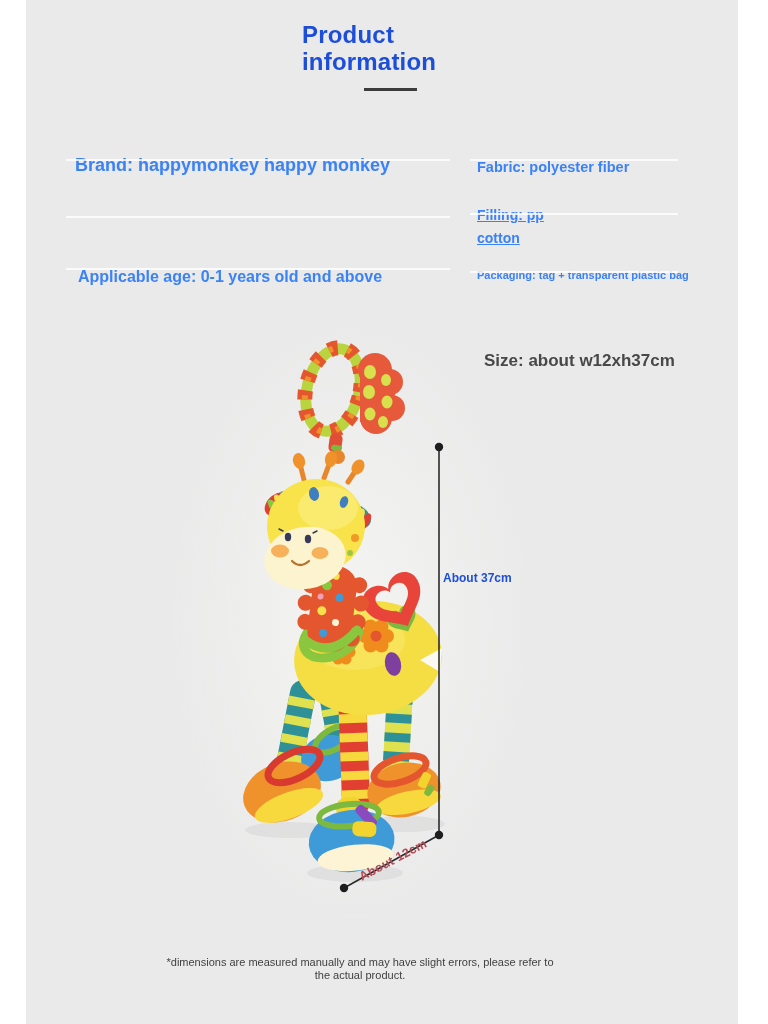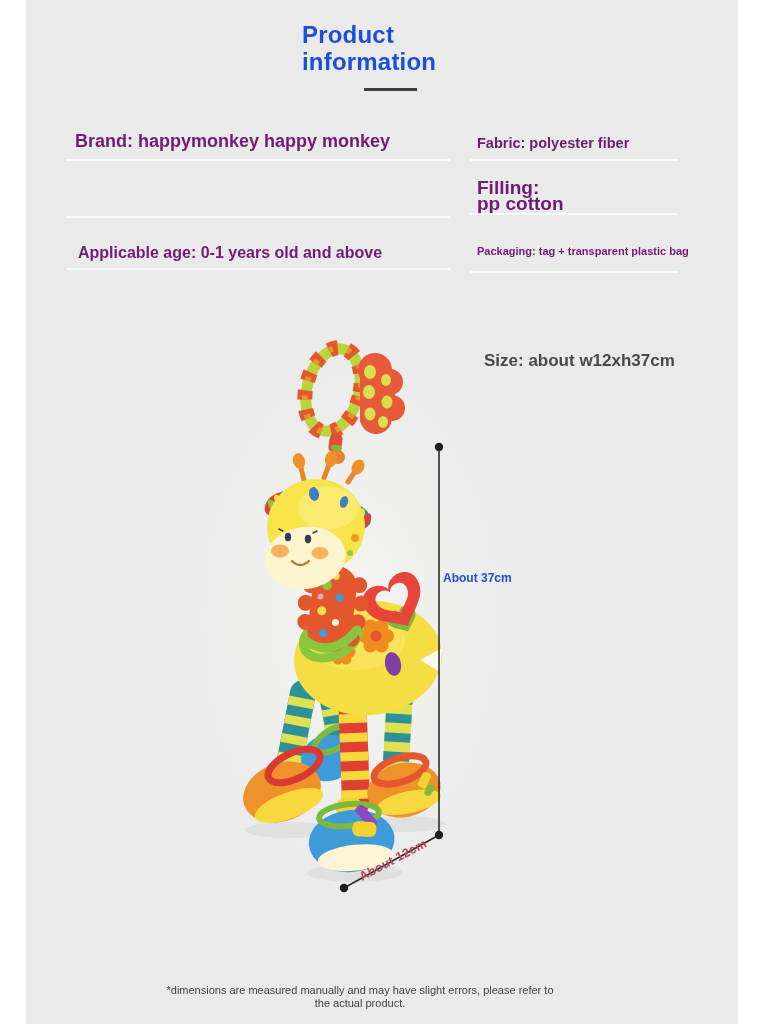--- a/index.html
+++ b/index.html
@@ -4,42 +4,42 @@
 <style>
   html,body{margin:0;padding:0;}
   .page{position:relative;width:768px;height:1024px;background:#ffffff;
         font-family:"Liberation Sans",sans-serif;color:#4a4a4a;overflow:hidden;}
   .content-bg{position:absolute;left:26px;top:0;width:712px;height:1024px;background:#eaeaea;}
   .photo-glow{position:absolute;left:170px;top:320px;width:360px;height:600px;
         background:radial-gradient(ellipse at 50% 50%, #f4f4f2 0%, rgba(234,234,234,0) 72%);}
   .title{position:absolute;left:302px;top:21px;font-size:24px;line-height:27px;
         font-weight:bold;color:#1d4ed8;letter-spacing:.2px;}
   .title-underline{position:absolute;left:364px;top:88px;width:53px;height:3px;background:#3c3c3c;}
-  .cell{position:absolute;font-weight:bold;color:#701a75;}
+  .cell{position:absolute;font-weight:bold;color:#3b82f6;margin-top:24px;}
   .brand{left:75px;top:131px;font-size:18px;}
   .fabric{left:477px;top:135px;font-size:14.5px;}
   .pname{left:75px;top:181px;font-size:14.5px;width:205px;line-height:16px;}
-  .filling{left:477px;top:180px;font-size:19px;width:90px;line-height:16px;}
+  .filling{left:477px;top:180px;font-size:14px;width:90px;line-height:23px;text-decoration:underline;}
   .age{left:78px;top:244px;font-size:16px;}
   .packaging{left:477px;top:245px;font-size:11px;}
   .size-label{position:absolute;left:484px;top:351px;font-size:17px;font-weight:bold;color:#484848;}
   .divider{position:absolute;height:2px;background:rgba(255,255,255,0.8);}
   .d1l{left:66px;top:159px;width:384px;}
   .d1r{left:470px;top:159px;width:208px;}
   .d2l{left:66px;top:216px;width:384px;}
   .d2r{left:470px;top:213px;width:208px;}
   .d3l{left:66px;top:268px;width:384px;}
   .d3r{left:470px;top:271px;width:208px;}
   .toy{position:absolute;left:220px;top:330px;width:260px;height:570px;}
   .dim-overlay{position:absolute;left:0;top:0;width:768px;height:1024px;pointer-events:none;}
   .dim-h-label{position:absolute;left:443px;top:571px;font-size:12px;font-weight:bold;color:#1d4ed8;}
   .dim-w-label{position:absolute;left:347px;top:853px;width:92px;text-align:center;
         font-size:12.5px;font-weight:bold;color:#b04a55;transform:rotate(-28deg);letter-spacing:.3px;}
   .footnote{position:absolute;left:160px;top:956px;width:400px;text-align:center;
-        font-size:11px;line-height:12.5px;font-weight:500;color:#3f3f3f;margin-top:28px;}
+        font-size:11px;line-height:12.5px;font-weight:500;color:#3f3f3f;}
 </style>
 </head>
 <body>
 
 <div class="page">
   <div class="content-bg"></div>
   <div class="photo-glow"></div>
 
   <div class="title">
     <div>Product</div>

